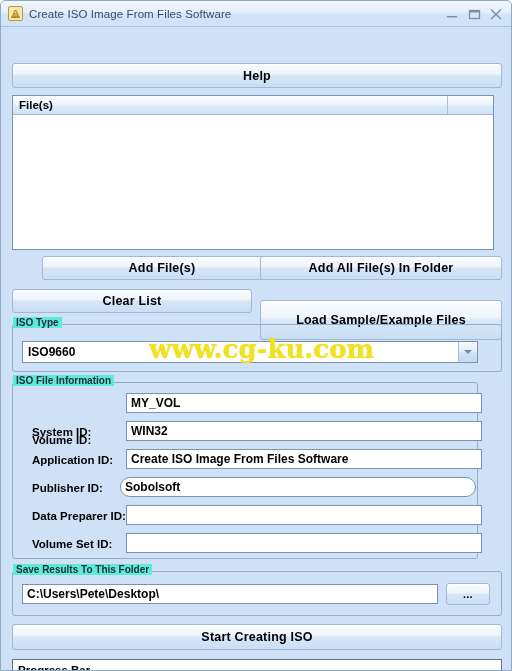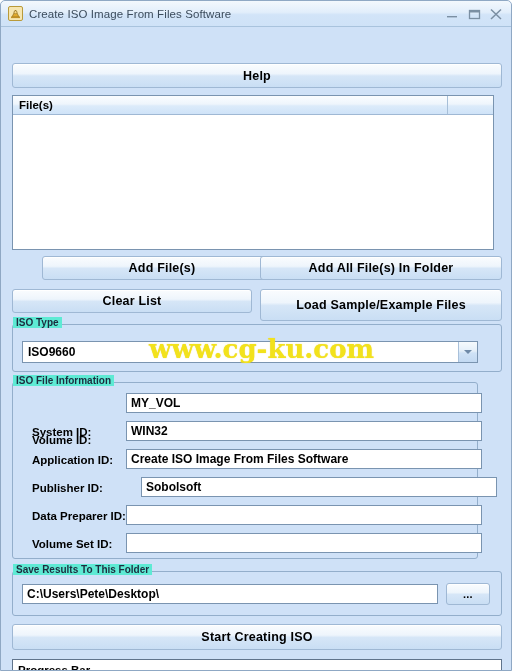--- a/index.html
+++ b/index.html
@@ -284,21 +284,21 @@
     <div class="btn" style="left:5px; top:229px; width:240px; height:24px;margin-left:36px;">
       <span>Add File(s)</span>
     </div>
     <div class="btn" style="left:259px; top:229px; width:242px; height:24px;">
       <span>Add All File(s) In Folder</span>
     </div>
 
     <div class="btn" style="left:11px; top:262px; width:240px; height:24px;">
       <span>Clear List</span>
     </div>
-    <div class="btn" style="left:259px; top:262px; width:242px; height:32px;">
+    <div class="btn" style="left:259px; top:273px; width:242px; height:40px;">
       <span>Load Sample/Example Files</span>
     </div>
 
     <div class="group" style="left:11px; top:297px; width:490px; height:48px;">
       <span class="glabel">ISO Type</span>
       <div id="iso-type-combo">
         <span id="iso-type-value">ISO9660</span>
         <span id="iso-type-arrow">
           <span class="caret-down"></span>
         </span>
@@ -317,21 +317,21 @@
       <div class="tbox" style="left:113px; top:38px; width:356px; height:20px;">
         <span>WIN32</span>
       </div>
 
       <span class="flabel" style="left:19px; top:71px;">Application ID:</span>
       <div class="tbox" style="left:113px; top:66px; width:356px; height:20px;">
         <span>Create ISO Image From Files Software</span>
       </div>
 
       <span class="flabel" style="left:19px; top:99px;">Publisher ID:</span>
-      <div class="tbox" style="left:128px; top:94px; width:356px; height:20px;">
+      <div class="tbox" style="left:107px; top:94px; width:356px; height:20px;border-radius:10px;">
         <span>Sobolsoft</span>
       </div>
 
       <span class="flabel" style="left:19px; top:127px;">Data Preparer ID:</span>
       <div class="tbox" style="left:113px; top:122px; width:356px; height:20px;">
         <span></span>
       </div>
 
       <span class="flabel" style="left:19px; top:155px;">Volume Set ID:</span>
       <div class="tbox" style="left:113px; top:150px; width:356px; height:20px;">

